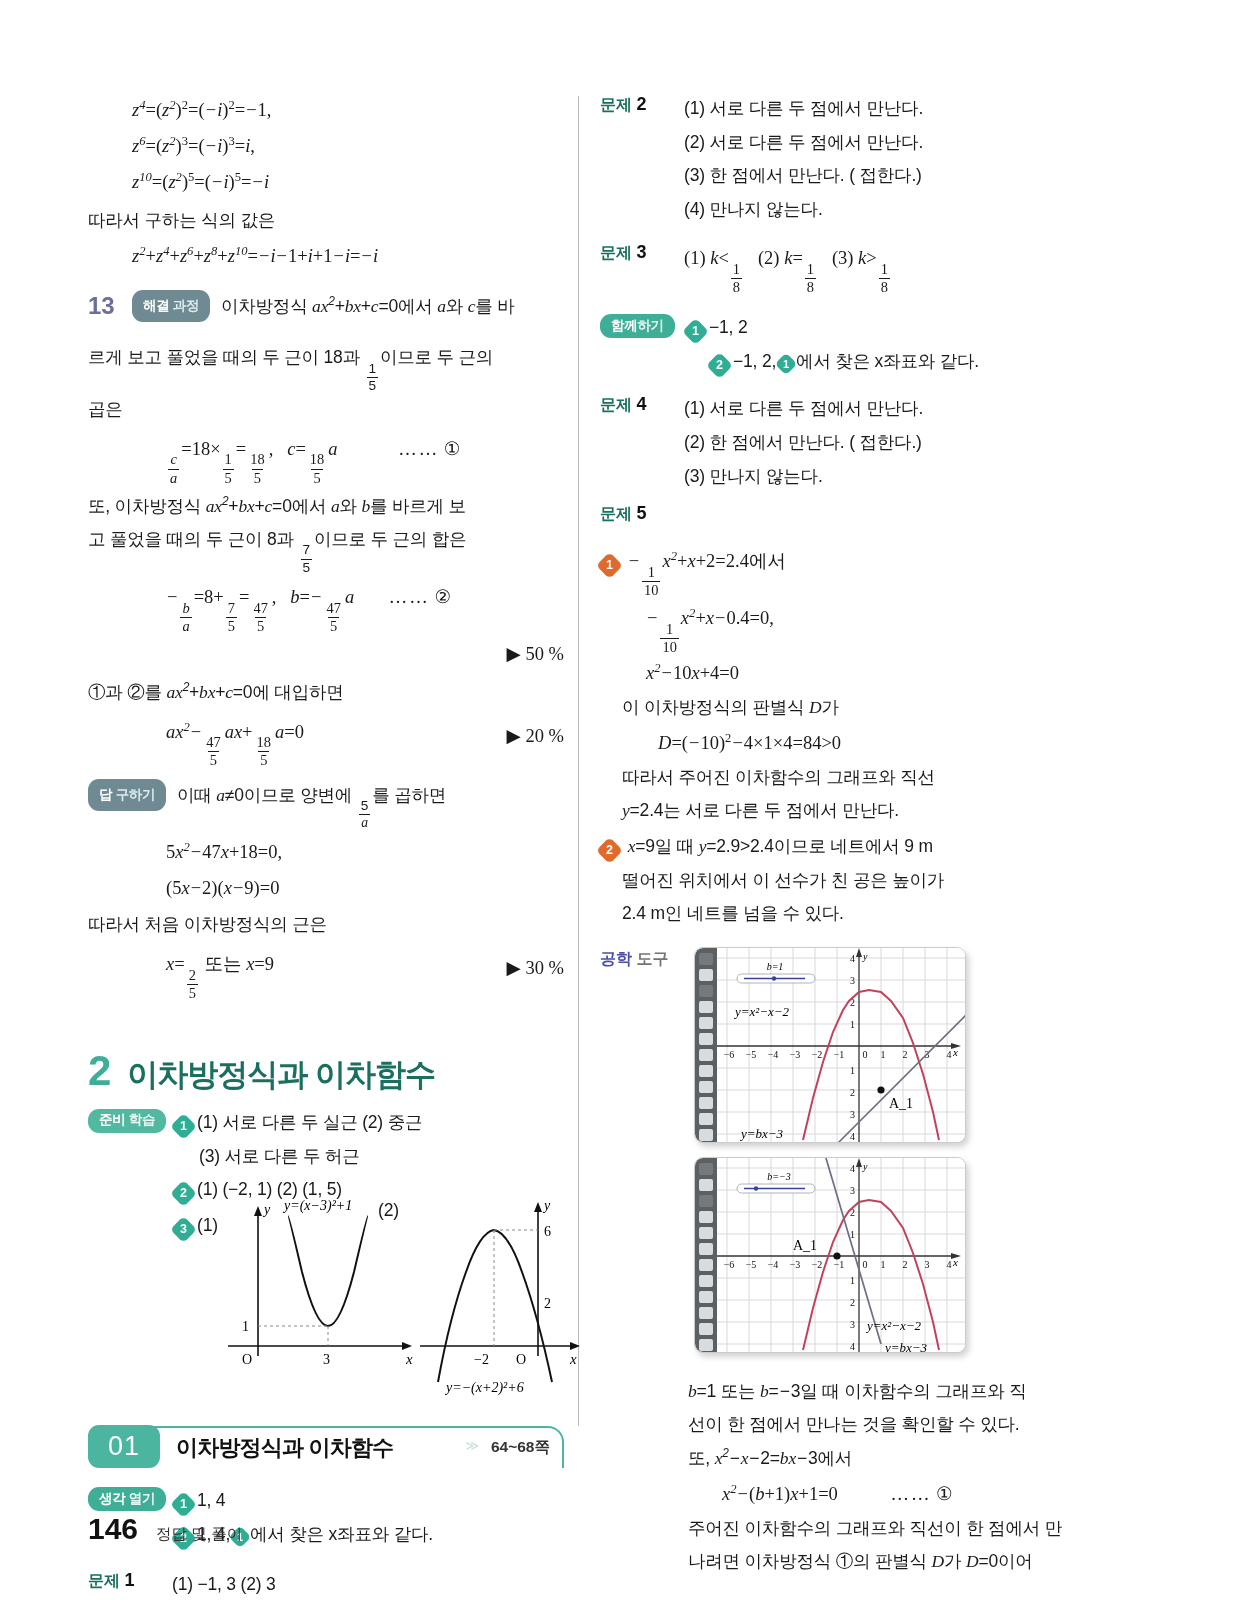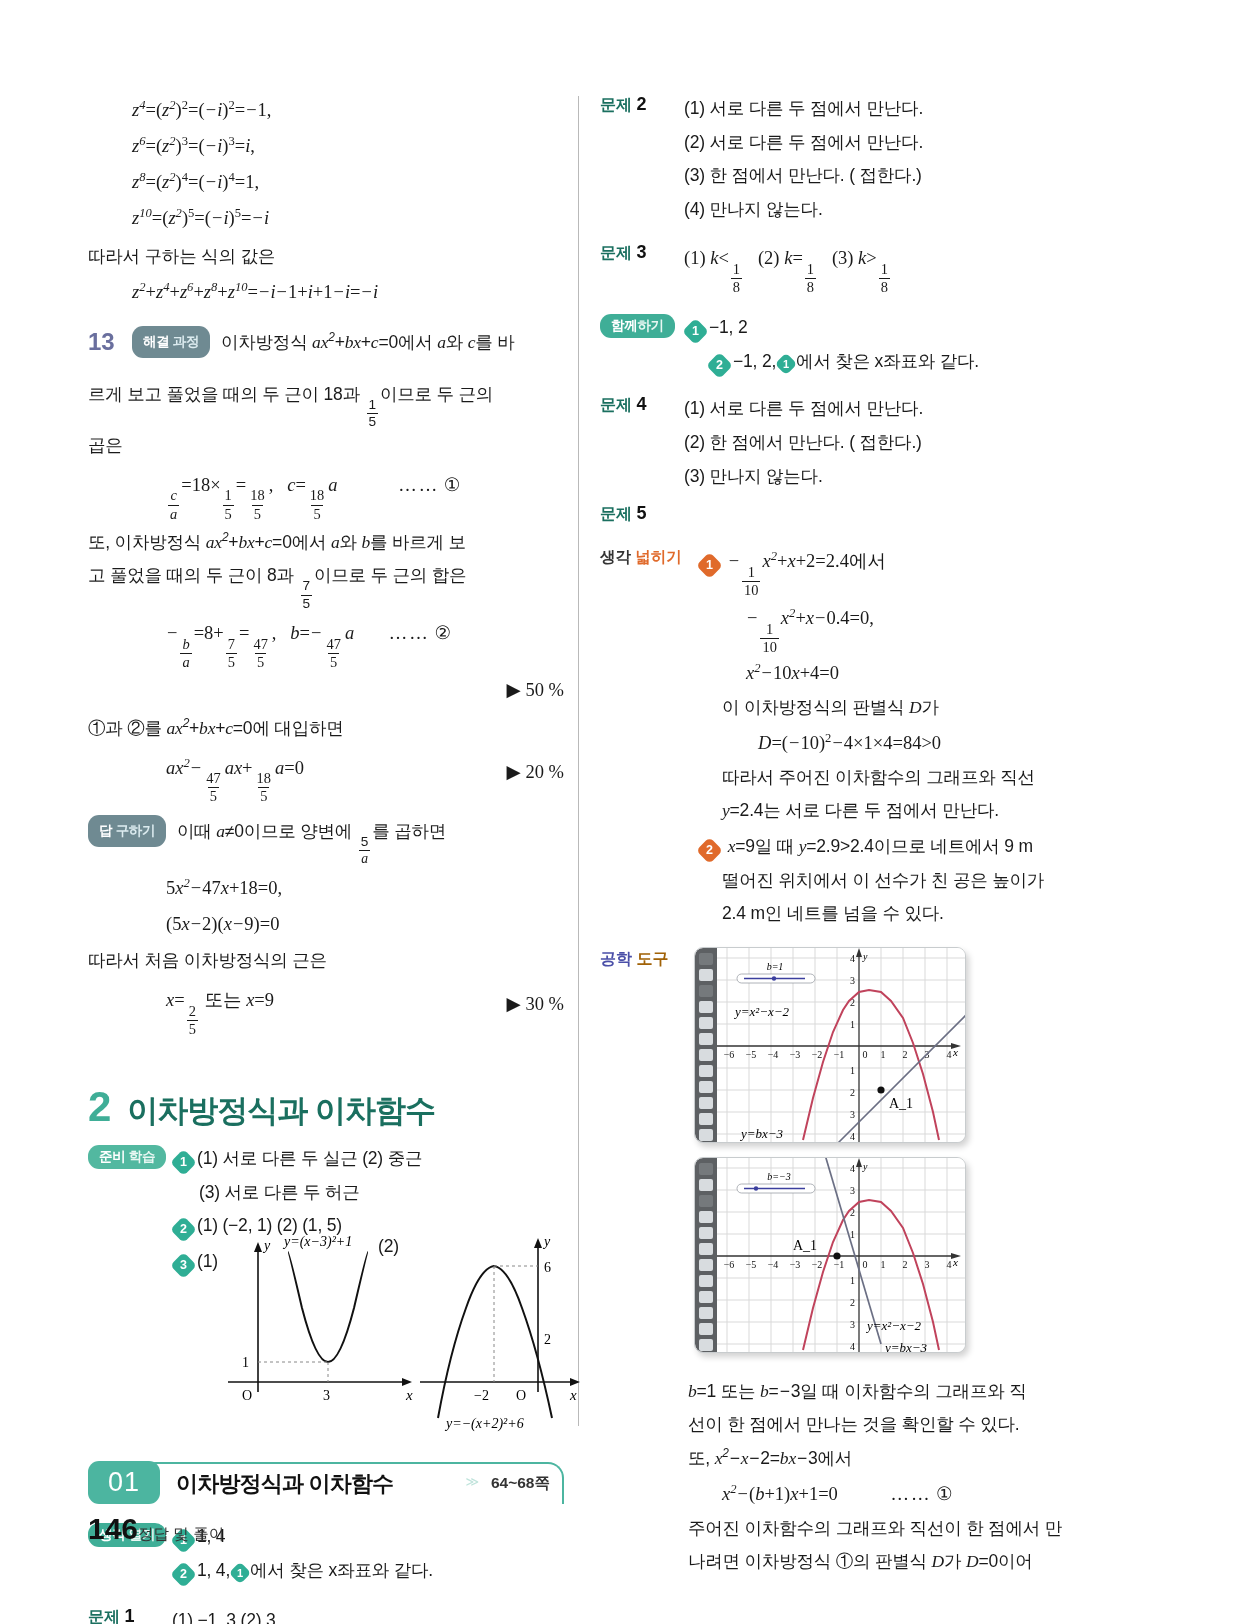--- a/index.html
+++ b/index.html
@@ -92,21 +92,21 @@
 
   
   .plabel { font-family: "Liberation Sans", sans-serif; font-weight: bold; font-size: 16px; color: #1a6f5f; }
   .plabel .n { color: #111; font-size: 18px; }
   .rowitem { display: flex; gap: 12px; }
   .rowitem .lab { width: 72px; flex: none; padding-top: 2px; }
   .rowitem .body { flex: 1; }
 
   .gonghak { font-family: "Liberation Sans", sans-serif; font-weight: bold; font-size: 16px; }
   .gonghak .a { color: #4a4fa8; }
-  .gonghak .b { color: #a16207; }
+  .gonghak .b { color: #737373; }
 
   .saenggak-n { font-family: "Liberation Sans", sans-serif; font-weight: bold; font-size: 15.5px; color: #333; }
   .saenggak-n .o { color: #e06a2b; }
 
   
   .gpanel {
     position: relative; width: 272px; height: 196px; border-radius: 9px;
     background: #fbfbfb; border: 1px solid #c8ccce;
     box-shadow: 3px 4px 6px rgba(0,0,0,0.18);
     overflow: hidden;
@@ -114,42 +114,39 @@
   .gpanel .toolbar {
     position: absolute; left: 0; top: 0; width: 22px; height: 100%;
     background: #5d6063; border-radius: 8px 0 0 8px;
     display: flex; flex-direction: column; align-items: center; padding-top: 5px; gap: 4px;
   }
   .gpanel .tbtn { width: 14px; height: 12px; background: #d8dcdf; border-radius: 2px; }
   .gpanel .tbtn.dark { background: #75797c; }
   .gpanel .plot { position: absolute; left: 22px; top: 0; right: 0; bottom: 0; }
 
   
-  .footer { position: absolute; left: 88px; bottom: 78px; display: flex; align-items: baseline; }
+  .footer { position: absolute; left: 88px; bottom: 78px; display: flex; align-items: baseline; gap: 18px; }
   .footer .pg { font-family: "Liberation Sans", sans-serif; font-weight: bold; font-size: 30px; color: #111; }
   .footer .ft { font-family: "Liberation Sans", sans-serif; font-size: 15.5px; color: #333; }
 </style>
 </head>
 <body>
 
 <div class="page">
 
   <div class="divider"></div>
 
   <div class="col-left">
 
     <div class="indent1">
       <div class="mathline">
         <span class="mi">z</span><span class="sup">4</span>=(<span class="mi">z</span><span class="sup">2</span>)<span class="supn">2</span>=(<span class="op">−</span><span class="mi">i</span>)<span class="supn">2</span>=<span class="op">−</span>1,
       </div>
       <div class="mathline">
         <span class="mi">z</span><span class="sup">6</span>=(<span class="mi">z</span><span class="sup">2</span>)<span class="supn">3</span>=(<span class="op">−</span><span class="mi">i</span>)<span class="supn">3</span>=<span class="mi">i</span>,
-      </div>
-      <div class="mathline">
-        <span class="mi">z</span><span class="sup">8</span>=(<span class="mi">z</span><span class="sup">2</span>)<span class="supn">4</span>=(<span class="op">−</span><span class="mi">i</span>)<span class="supn">4</span>=1,
       </div>
       <div class="mathline">
         <span class="mi">z</span><span class="sup">10</span>=(<span class="mi">z</span><span class="sup">2</span>)<span class="supn">5</span>=(<span class="op">−</span><span class="mi">i</span>)<span class="supn">5</span>=<span class="op">−</span><span class="mi">i</span>
       </div>
     </div>
 
     <div class="ko" style="margin-top:4px">따라서 구하는 식의 값은</div>
 
     <div class="mathline indent1">
       <span class="mi">z</span><span class="sup">2</span>+<span class="mi">z</span><span class="sup">4</span>+<span class="mi">z</span><span class="sup">6</span>+<span class="mi">z</span><span class="sup">8</span>+<span class="mi">z</span><span class="sup">10</span>=<span class="op">−</span><span class="mi">i</span><span class="op">−</span>1+<span class="mi">i</span>+1<span class="op">−</span><span class="mi">i</span>=<span class="op">−</span><span class="mi">i</span>
@@ -401,23 +398,20 @@
         <div class="ko">(2) 한 점에서 만난다. ( 접한다.)</div>
         <div class="ko">(3) 만나지 않는다.</div>
       </div>
     </div>
 
     <div class="rowitem" style="margin-top:8px">
       <div class="lab plabel"><span>문제</span> <span class="n">5</span></div>
     </div>
 
     <div style="margin-top:18px; display:flex; gap:8px;">
-      <div style="flex:none; width:92px; padding-top:4px;" class="saenggak-n">
-        <span>생각</span> <span class="o">넓히기</span>
-      </div>
       <div style="flex:1">
         <div class="mathline">
           <span class="cnum orange"><i>1</i></span>
           <span class="op">−</span><span class="frac">
               <span class="num">1</span>
               <span class="den">10</span>
             </span><span class="mi">x</span><span class="sup">2</span>+<span class="mi">x</span>+2=2.4에서
         </div>
         <div class="mathline" style="padding-left:46px; margin-top:2px">
           <span class="op">−</span><span class="frac">

